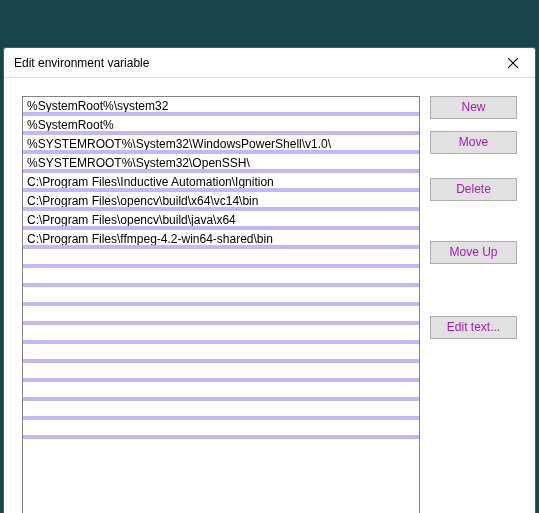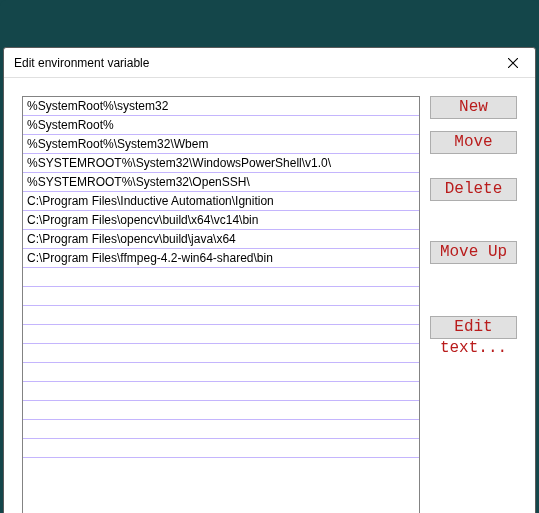--- a/index.html
+++ b/index.html
@@ -63,40 +63,40 @@
   border: 1px solid #838383;
   background: #fff;
   overflow: hidden;
 }
 .list-item {
   height: 19px;
   line-height: 19px;
   padding: 0 4px;
   font-size: 12px;
   color: #000;
-  border-bottom: 1px solid #c4b5fd;
+  border-bottom: 4px solid #c4b5fd;
   white-space: nowrap;
   overflow: hidden;
   cursor: default;
 }
 .list-item.empty { color: transparent; }
 .side-buttons {
   width: 87px;
   display: flex;
   flex-direction: column;
 }
 .btn {
   width: 87px;
   height: 23px;
   line-height: 21px;
   background: #e1e1e1;
   border: 1px solid #adadad;
-  font-family: Liberation Mono, monospace;
-  font-size: 16px;
-  color: #b91c1c;
+  font-family: Liberation Sans, sans-serif;
+  font-size: 12px;
+  color: #a21caf;
   text-align: center;
   cursor: pointer;
   padding: 0;
   margin: 0;
 }
 .btn.default { border: 2px solid #0078d7; line-height: 19px; }
 .gap-sm { height: 12px; }
 .gap-lg { height: 40px; }
 .footer {
   height: 56px;
@@ -128,21 +128,20 @@
         <svg width="10" height="10" viewBox="0 0 10 10">
             <path d="M0 0 L10 10 M10 0 L0 10" stroke="currentColor" stroke-width="1.1" fill="none"></path>
           </svg>
       </div>
     </div>
 
     <div class="content">
       <div class="list-panel" id="list-panel">
           <div class="list-item">%SystemRoot%\system32</div>
           <div class="list-item">%SystemRoot%</div>
-          <div class="list-item">%SystemRoot%\System32\Wbem</div>
           <div class="list-item">%SYSTEMROOT%\System32\WindowsPowerShell\v1.0\</div>
           <div class="list-item">%SYSTEMROOT%\System32\OpenSSH\</div>
           <div class="list-item">C:\Program Files\Inductive Automation\Ignition</div>
           <div class="list-item">C:\Program Files\opencv\build\x64\vc14\bin</div>
           <div class="list-item">C:\Program Files\opencv\build\java\x64</div>
           <div class="list-item">C:\Program Files\ffmpeg-4.2-win64-shared\bin</div>
           <div class="list-item empty">.</div>
           <div class="list-item empty">.</div>
           <div class="list-item empty">.</div>
           <div class="list-item empty">.</div>

